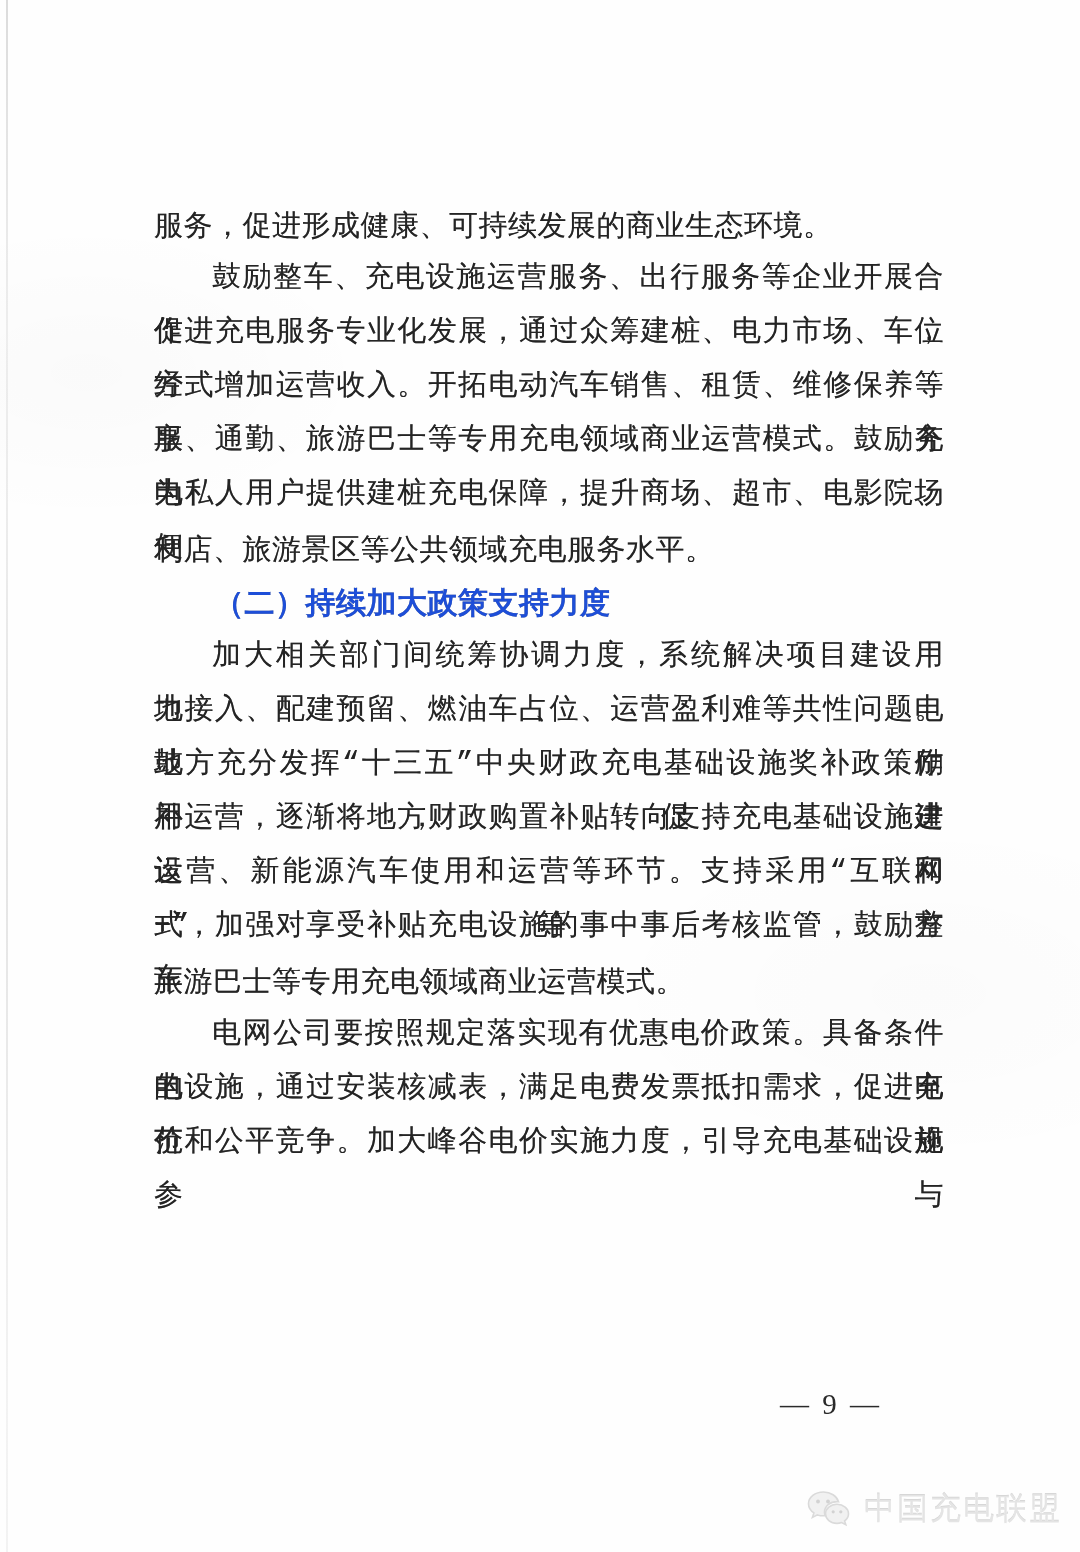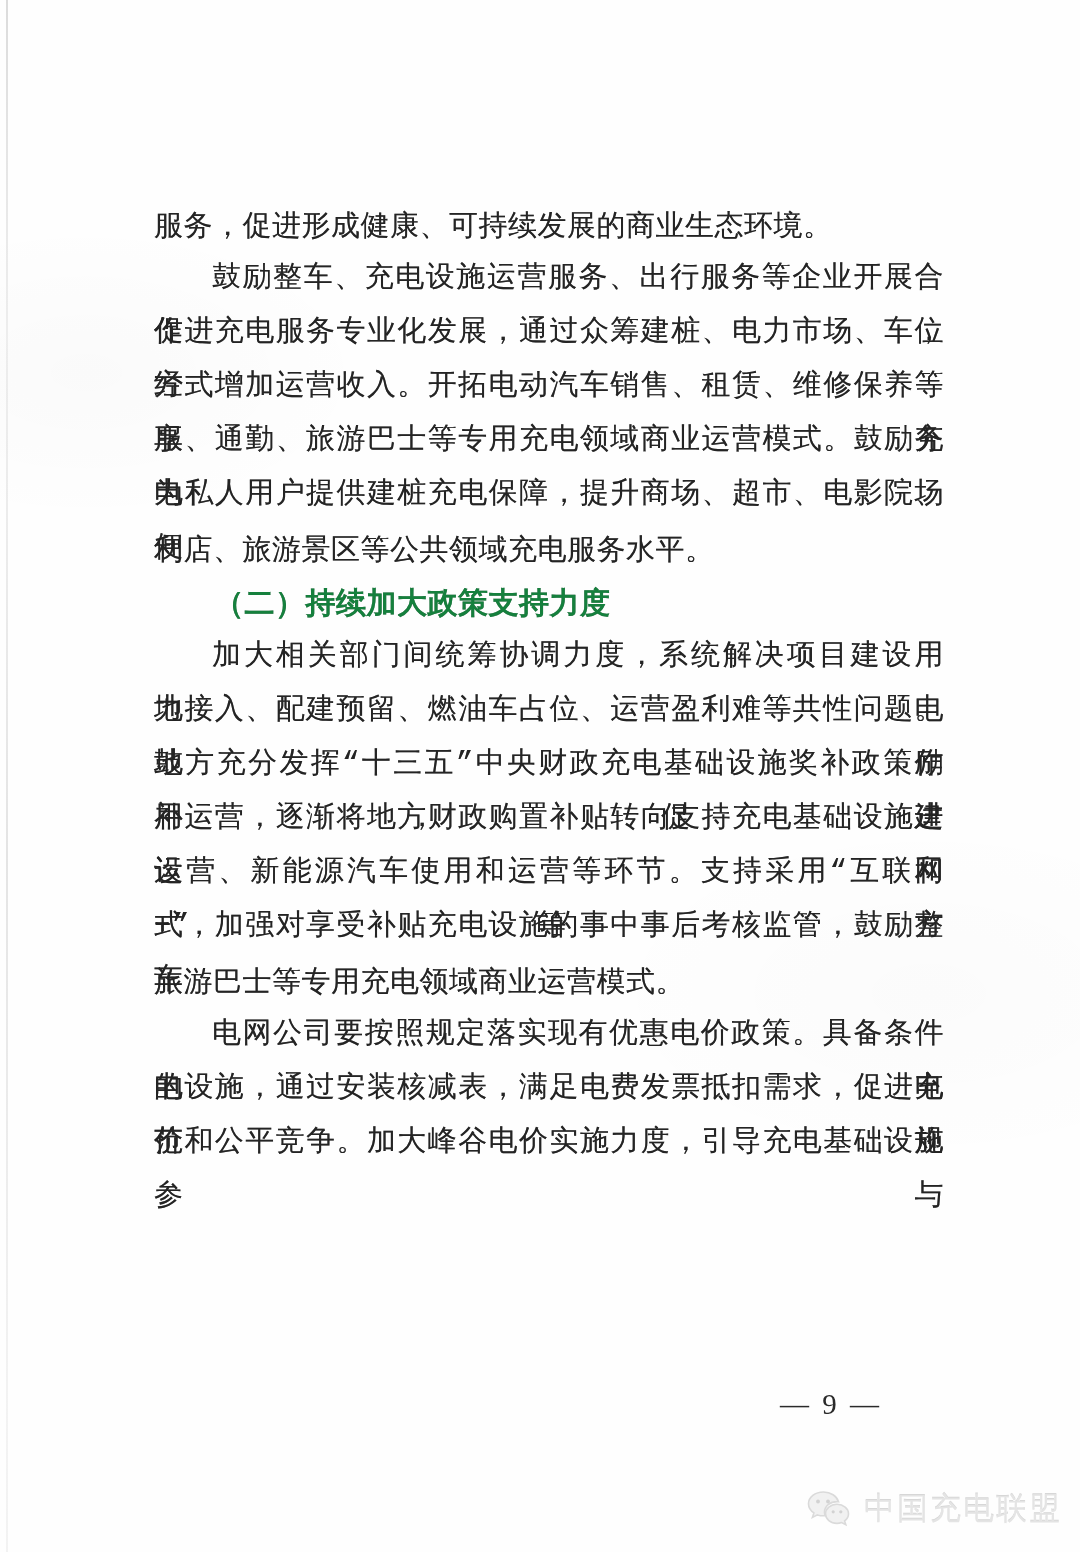--- a/index.html
+++ b/index.html
@@ -43,21 +43,21 @@
   .fill {
     text-align:justify;
     text-align-last:justify;
     text-justify:inter-character;
     font-family:Liberation Mono, monospace;
   }
   .indent { text-indent:2em; }
   .heading {
     font-weight:bold;
     font-size:30px;
-    color:#15803d;
+    color:#1d4ed8;
   }
   .page-number {
     position:absolute;
     top:1388px; right:198px;
     font-size:29px;
     letter-spacing:3px;
     color:#2a2a2a;
   }
   .watermark {
     position:absolute;

